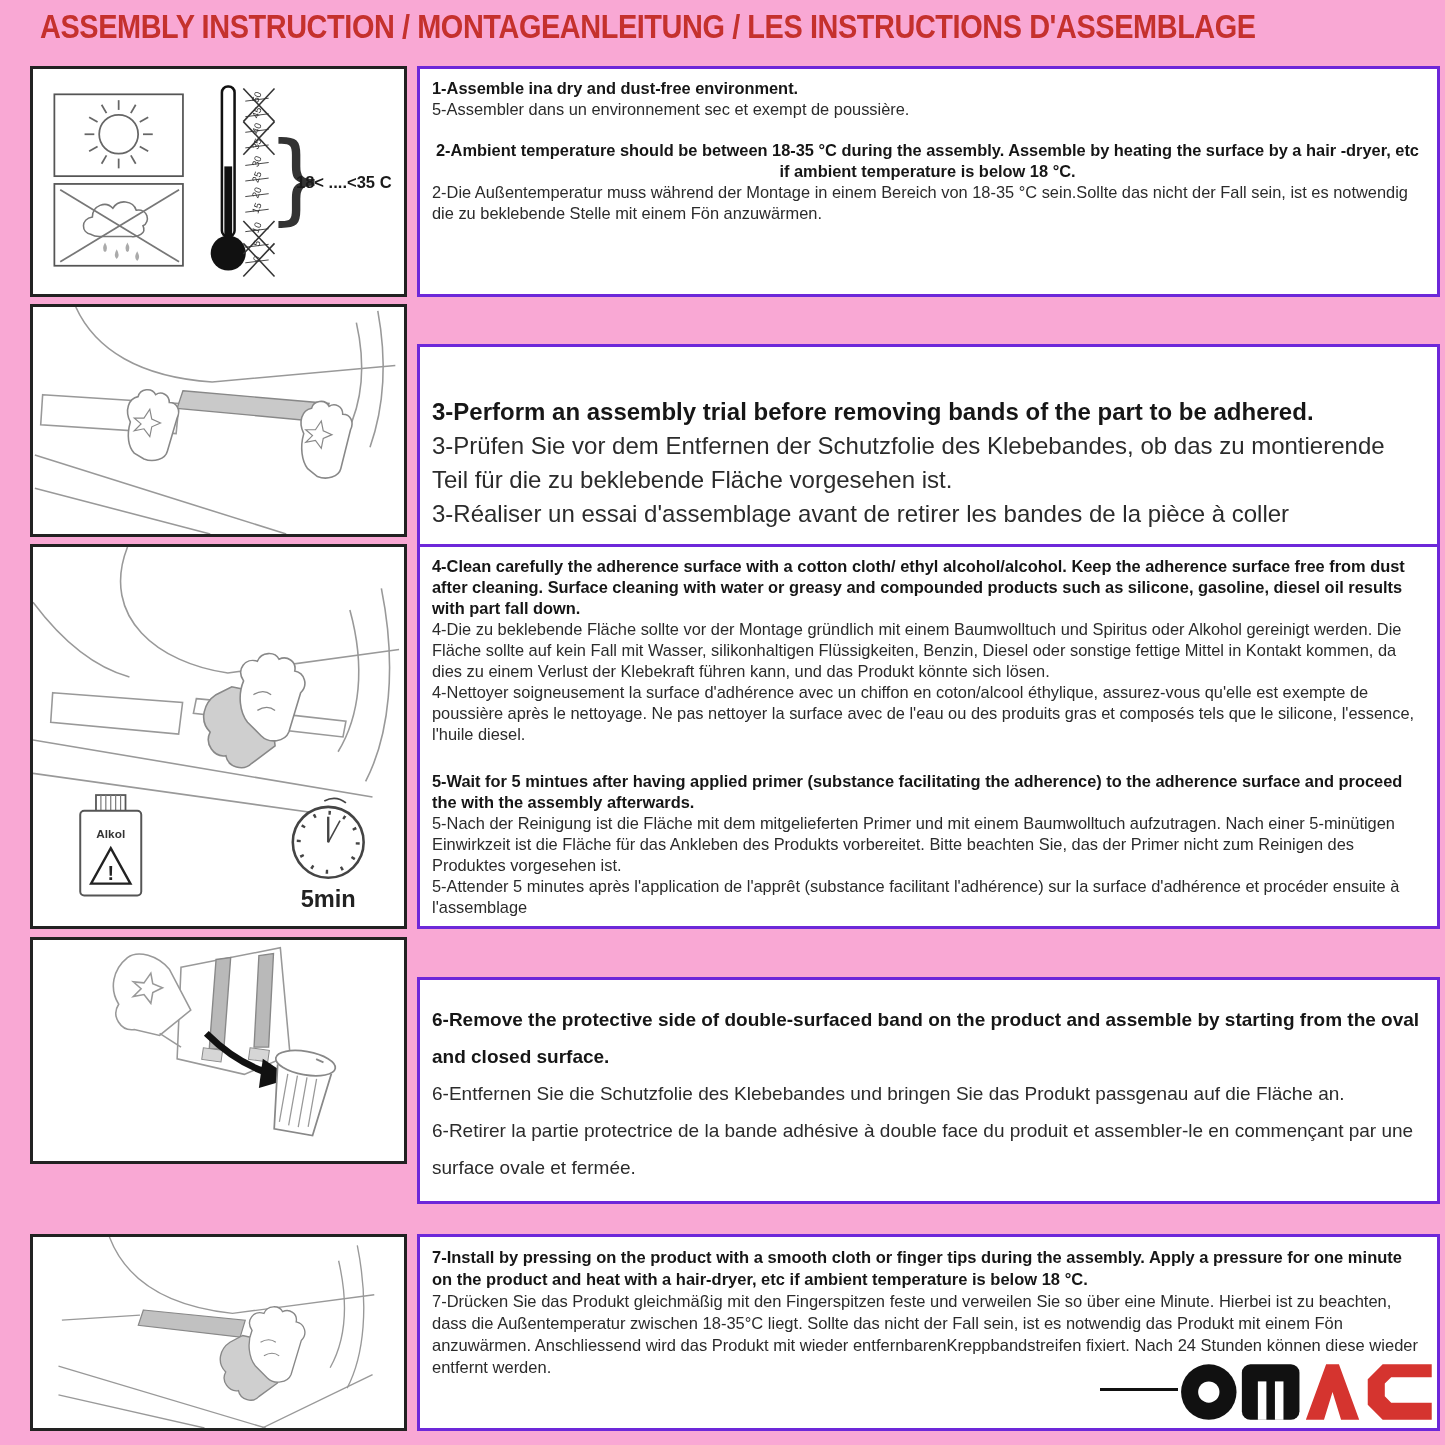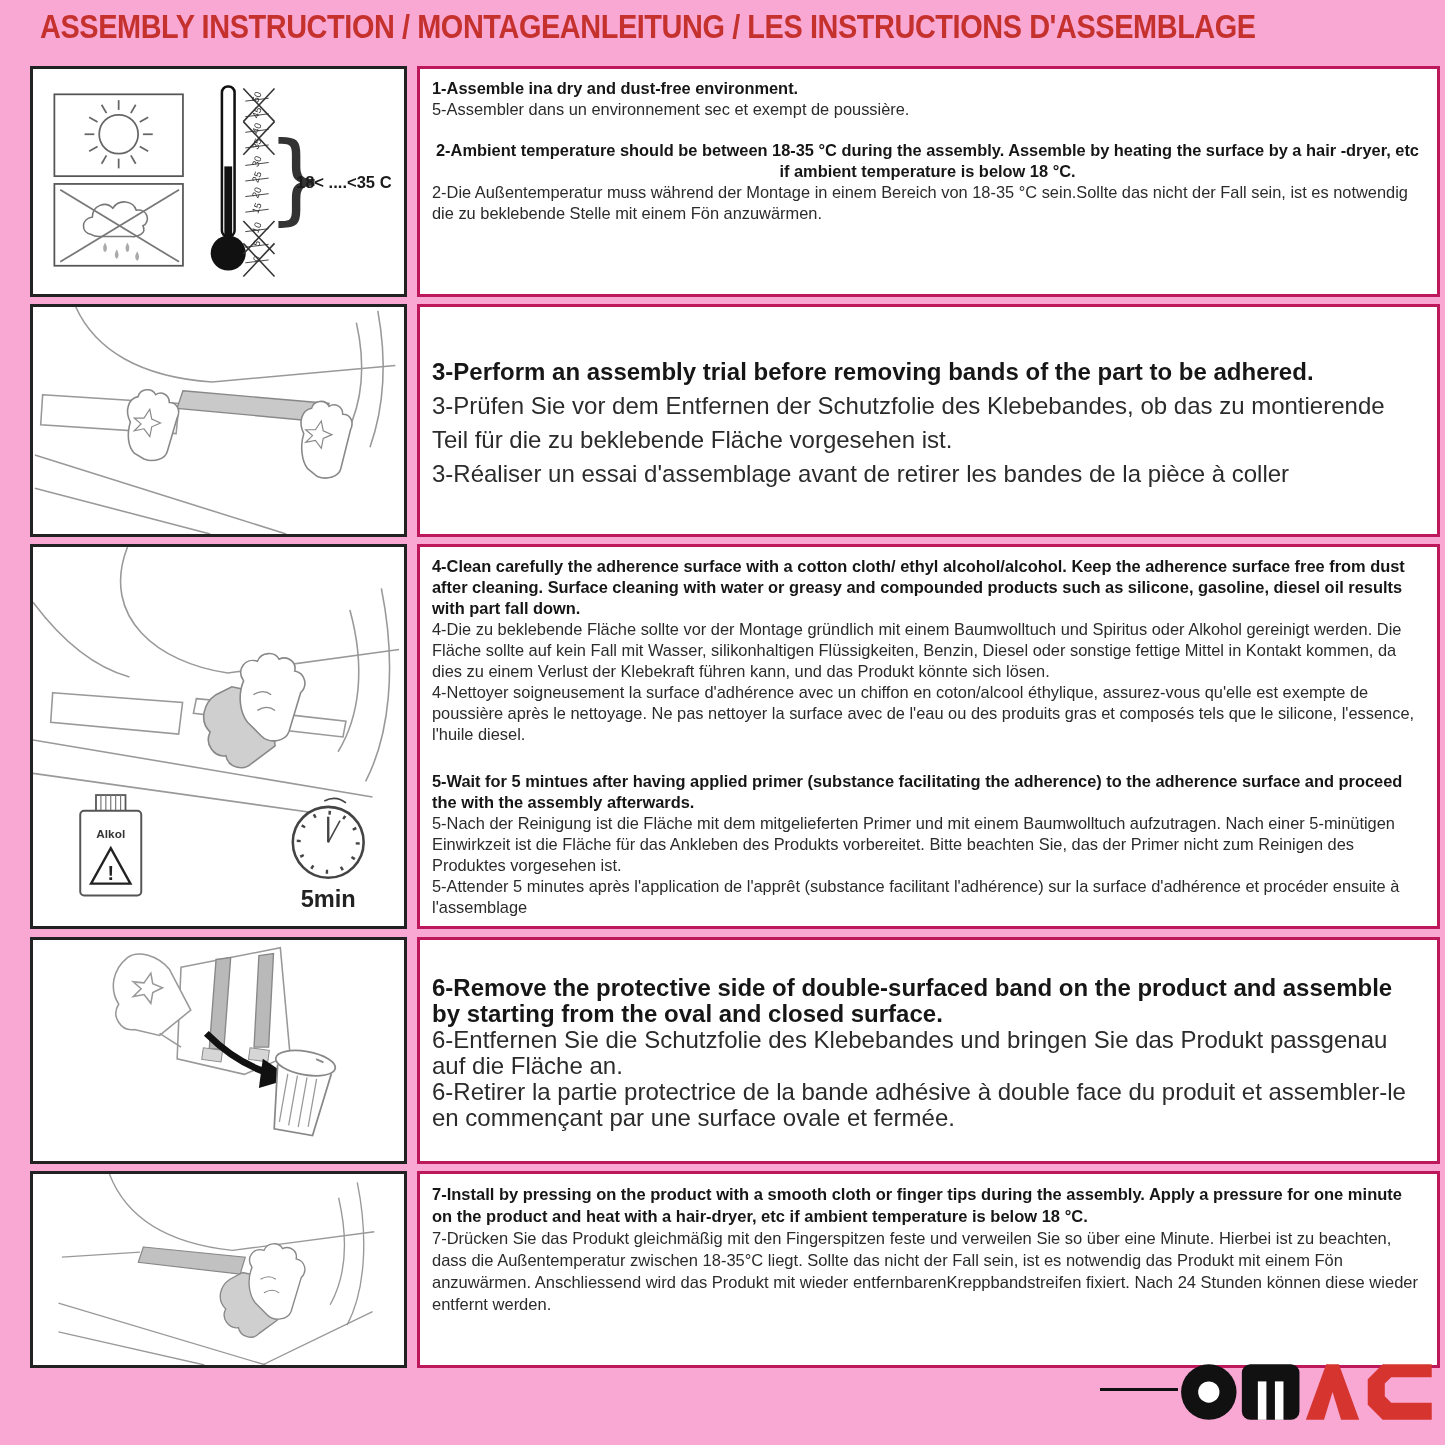--- a/index.html
+++ b/index.html
@@ -4,29 +4,29 @@
 <style>
   html,body{margin:0;padding:0;background:#fff;}
   .page{position:relative;width:1445px;height:1445px;background:#f9a8d4;overflow:hidden;
         font-family:"Liberation Sans",sans-serif;color:#2b2b2b;}
   .title{position:absolute;left:40px;top:7px;font-size:34px;font-weight:bold;color:#c5312d;
          white-space:nowrap;letter-spacing:-0.5px;transform:scaleX(.85);transform-origin:0 0;}
   .row{position:absolute;left:0;width:1445px;}
   .illu{position:absolute;left:30px;top:0;width:377px;height:100%;border:3px solid #222;
         box-sizing:border-box;background:#fff;}
   .illu svg{display:block;width:100%;height:100%;}
-  .txt{position:absolute;left:417px;top:0;width:1023px;height:100%;border:3px solid #be185d;
+  .txt{position:absolute;left:417px;top:0;width:1023px;height:100%;border:3px solid #6d28d9;
        box-sizing:border-box;background:#fff;padding:9px 14px 4px 12px;overflow:hidden;}
-  .txt.center{display:flex;flex-direction:column;justify-content:center;}
+  .txt.center{display:flex;flex-direction:column;justify-content:center;margin-top:40px;}
   .p{margin:0;}
   .b{font-weight:bold;color:#161616;}
   .fs-s .p{font-size:16.4px;line-height:21px;}
   .fs-m .p{font-size:16.5px;line-height:22px;}
   .fs-l2 .p{font-size:24px;line-height:34px;}
-  .fs-l4 .p{font-size:24px;line-height:26px;}
+  .fs-l4 .p{font-size:19px;line-height:37px;}
   .gap{margin-top:20px;text-align:center;}
   .logo{position:absolute;left:1100px;top:1352px;width:345px;height:80px;}
   .logo-line{position:absolute;left:0;top:36px;width:78px;height:3px;background:#111;}
   .logo svg{position:absolute;left:80px;top:8px;}
   .sketch{stroke:#999;fill:none;stroke-width:1.6px;}
 </style>
 </head>
 <body>
 
 <div class="page">
@@ -216,21 +216,21 @@
         </g>
       </svg>
     </div>
     <div class="txt fs-l4 center">
       <p class="p b">6-Remove the protective side of double-surfaced band on the product and assemble by starting from the oval and closed surface.</p>
       <p class="p">6-Entfernen Sie die Schutzfolie des Klebebandes und bringen Sie das Produkt passgenau auf die Fläche an.</p>
       <p class="p">6-Retirer la partie protectrice de la bande adhésive à double face du produit et assembler-le en commençant par une surface ovale et fermée.</p>
     </div>
   </div>
 
-  <div class="row" style="top:1171px;height:197px;">
+  <div class="row" style="top:1234px;height:197px;">
     <div class="illu">
       <svg viewBox="0 0 377 225">
         <g class="sketch">
           <path d="M60,0 C80,52 130,82 205,90 L372,68"></path>
           <path d="M330,28 C342,80 338,122 320,154"></path>
           <path d="M352,10 C366,80 360,140 340,178"></path>
           <path d="M4,98 L96,92"></path>
           <path d="M0,152 L244,225"></path>
           <path d="M0,186 L172,225"></path>
           <path d="M240,225 L370,162"></path>

